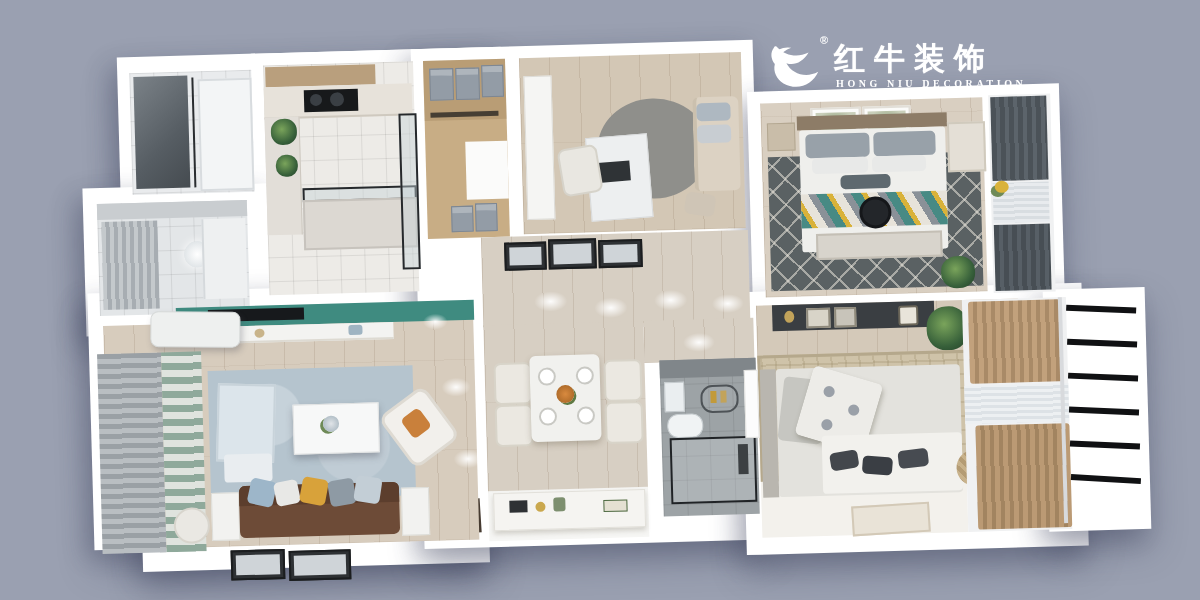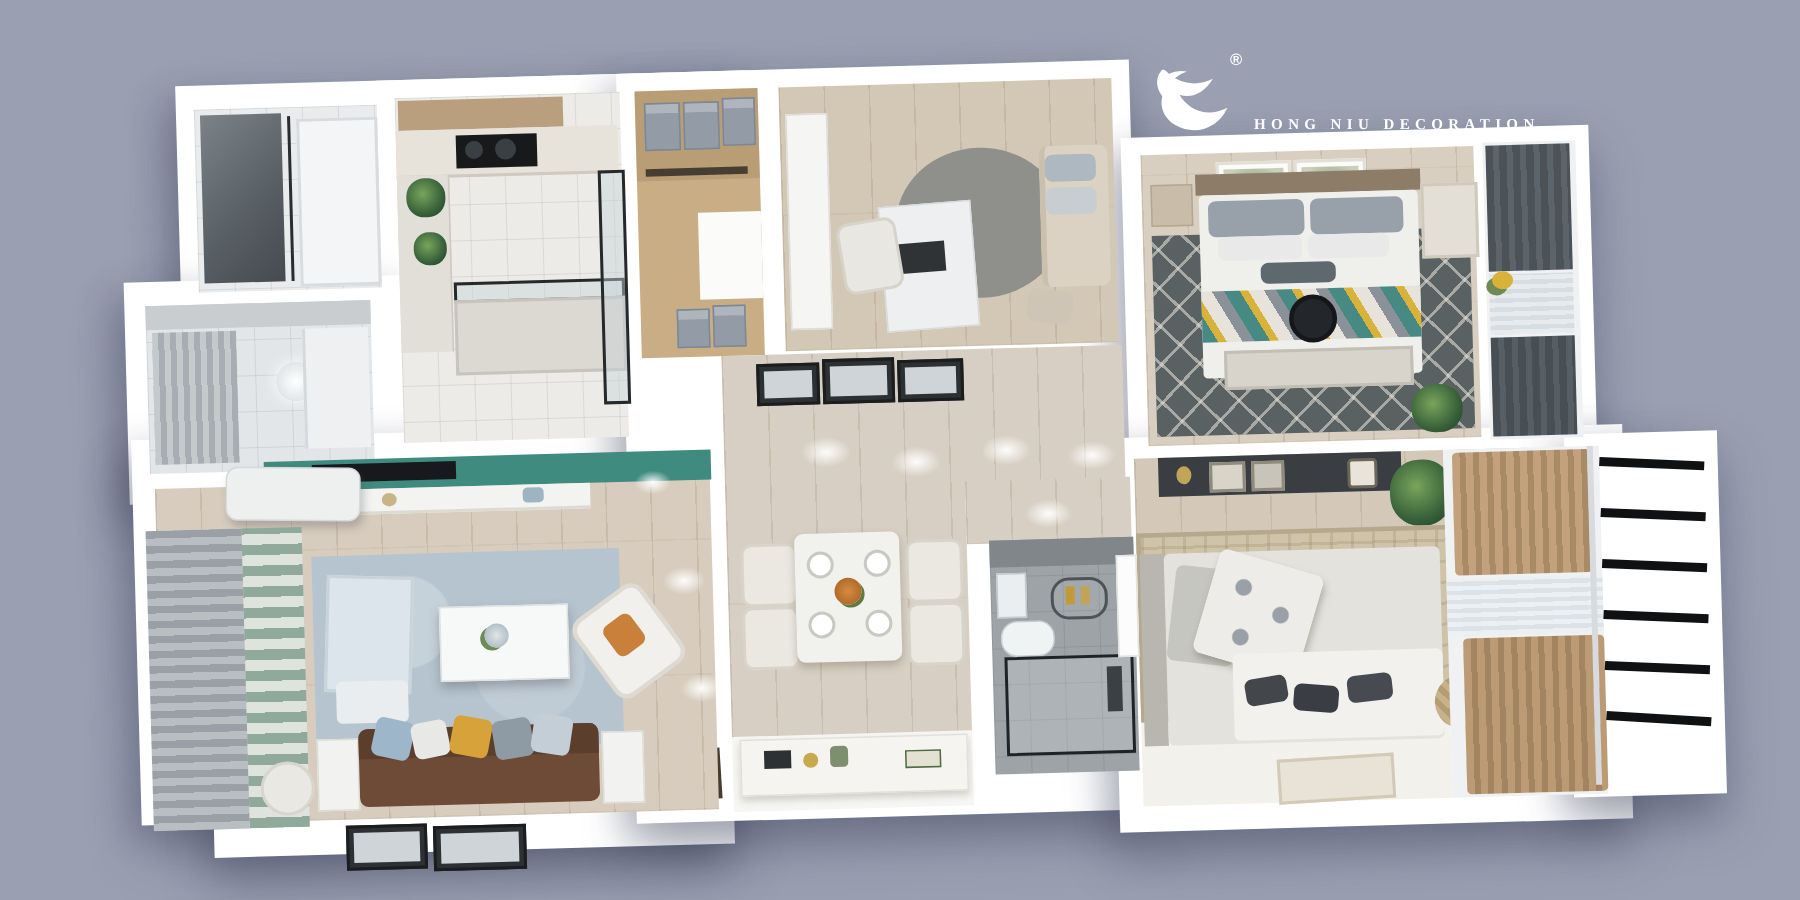--- a/index.html
+++ b/index.html
@@ -245,14 +245,15 @@
 </div>
 
 <div class="logo" style="left:768px;top:34px;width:228px;height:66px;">
   <span class="abs" style="left:0;top:6px;width:58px;height:54px;">
     <svg viewBox="0 0 60 56" width="58" height="54" aria-hidden="true">
       <path d="M10 8 C18 16 30 19 42 13 C36 23 27 27 19 24 C25 35 39 40 52 33 C46 47 30 53 16 45 C9 41 5 33 7 25 C3 20 2 13 6 8 C7 6 8 6 10 8 Z" fill="#ffffff"></path>
       <path d="M4 16 Q12 6 24 8 Q15 11 11 19 Q8 24 4 16 Z" fill="#ffffff"></path>
     </svg>
   </span>
   <span class="abs logo-r" style="left:52px;top:0;">®</span>
+  <span class="abs logo-zh" style="left:66px;top:4px;">红牛装饰</span>
   <span class="abs logo-en" style="left:68px;top:44px;">HONG NIU DECORATION</span>
 </div>
 
 </body></html>

